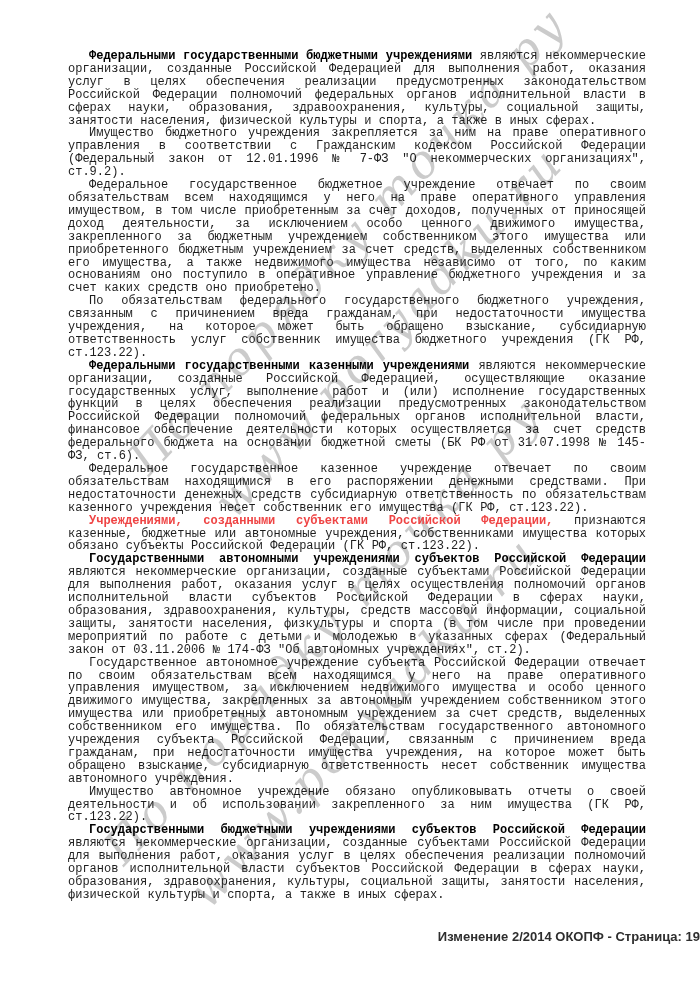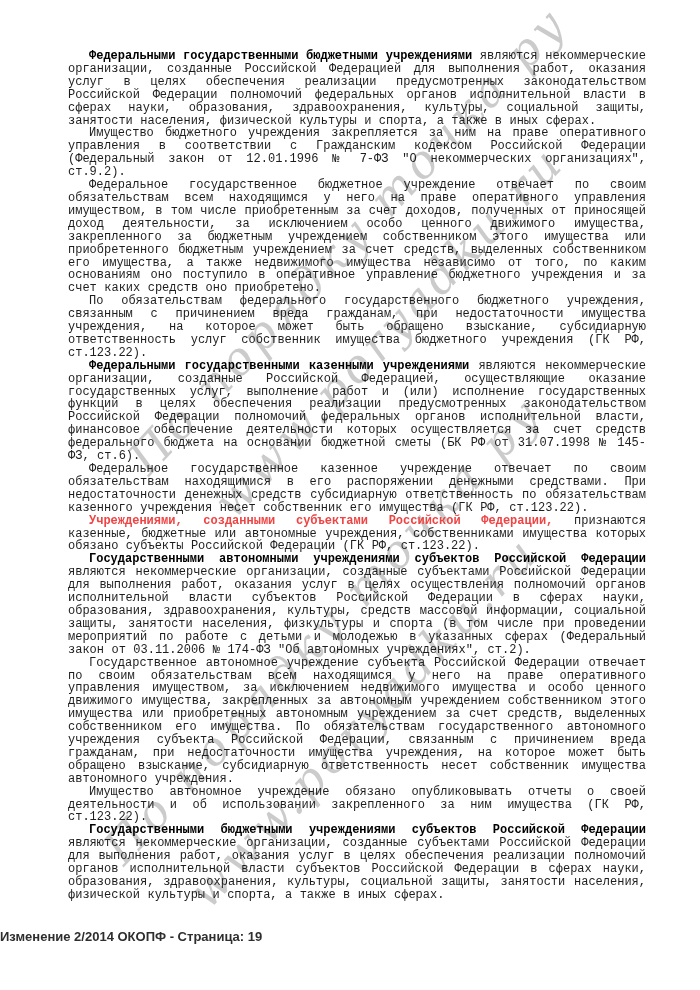--- a/index.html
+++ b/index.html
@@ -43,21 +43,21 @@
     margin:0;
     padding:0;
     text-indent:21px;
     word-spacing:0.02em;
   }
   .text-col b { font-weight:bold; }
   .footer {
     position:absolute;
     left:0; top:929px;
     width:100%;
-    text-align:left;
+    text-align:right;
     font-family:"Liberation Sans","DejaVu Sans",sans-serif;
     font-weight:bold;
     font-size:13px;
     z-index:1;
   }
 </style>
 </head>
 <body>
 
 <div class="page" style="background: rgb(255, 255, 255);">

